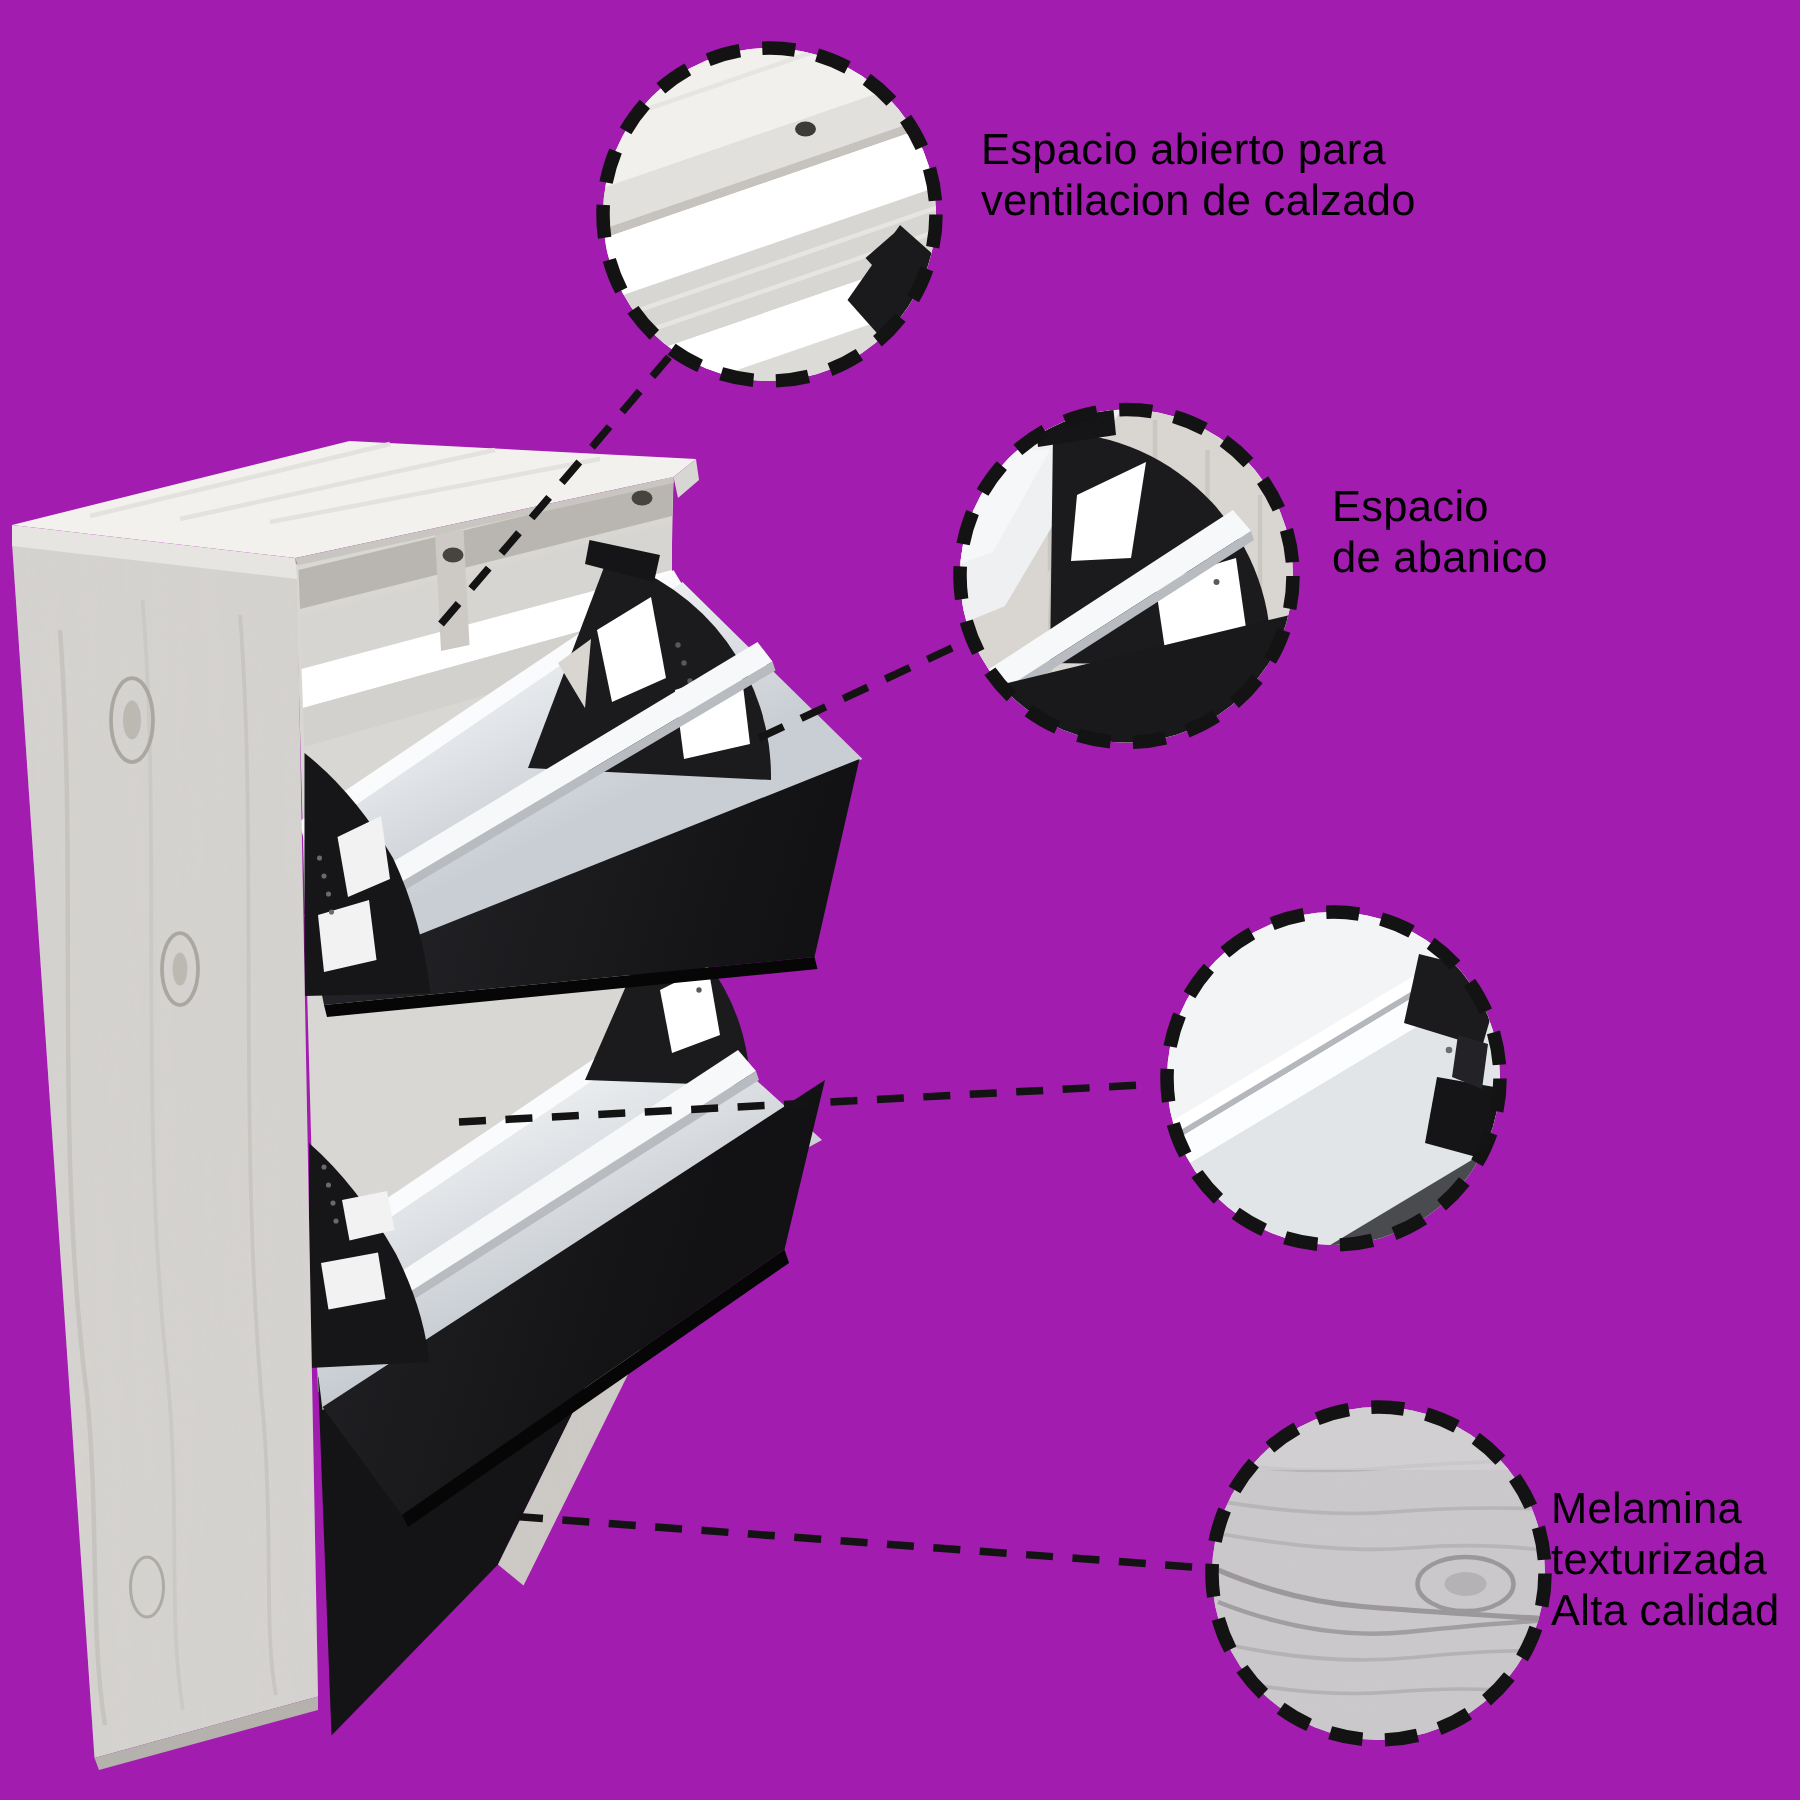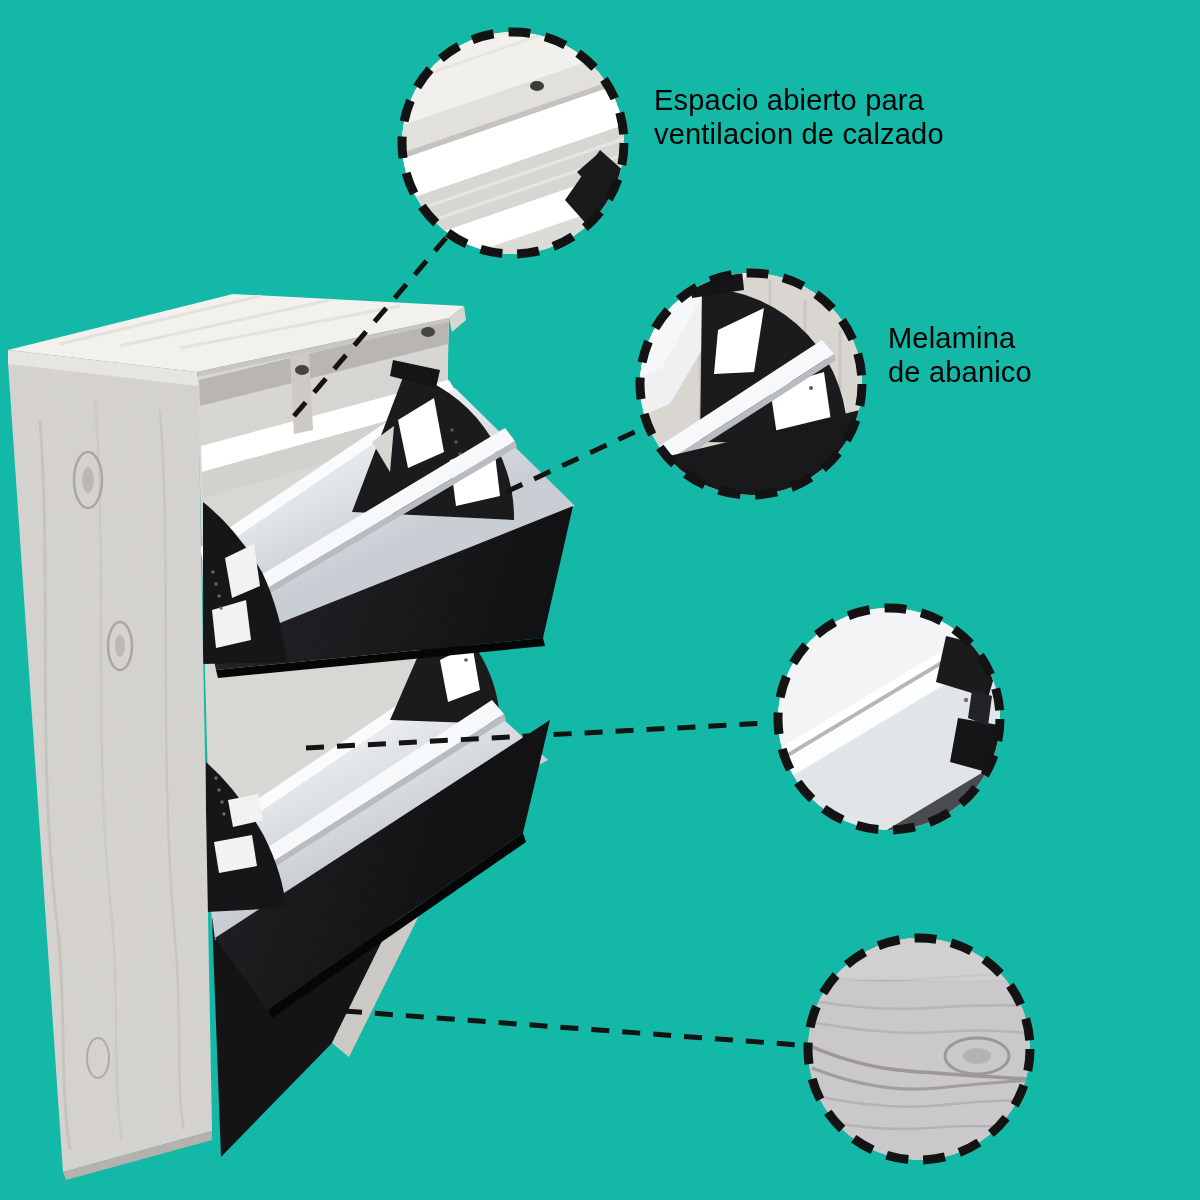--- a/index.html
+++ b/index.html
@@ -1,17 +1,17 @@
 <!DOCTYPE html>
 <html><head>
 <meta charset="utf-8">
 <style>
   html,body{margin:0;padding:0;background:#ffffff;}
   .stage{
-    position:relative;width:1200px;height:1200px;background:#14b8a6;overflow:hidden;
+    position:relative;width:1200px;height:1200px;background:#a21caf;overflow:hidden;
     font-family:"Liberation Sans", sans-serif;
   }
   .stage svg{position:absolute;left:0;top:0;}
   .callout-label{
     position:absolute;
     font-size:29px;line-height:34px;color:#000;
     white-space:pre-line;letter-spacing:0.2px;
   }
 </style>
 </head>
@@ -248,18 +248,21 @@
       <ellipse cx="977" cy="1056" rx="14" ry="8" fill="#b4b2b5"></ellipse>
       <rect x="806" y="936" width="228" height="44" fill="#d5d3d6" opacity="0.6"></rect>
     </g>
     <circle cx="919" cy="1049" r="111" fill="none" stroke="#131313" stroke-width="9" stroke-dasharray="22 15"></circle>
   </g>
 </svg>
 
 <div class="callout-label" style="left:654px;top:83px">Espacio abierto para
 ventilacion de calzado</div>
 
-<div class="callout-label" style="left:888px;top:321px">Melamina
+<div class="callout-label" style="left:888px;top:321px">Espacio
 de abanico</div>
 
 
+<div class="callout-label" style="left:1034px;top:989px">Melamina
+texturizada
+Alta calidad</div>
 
 </div>
 
 </body></html>

